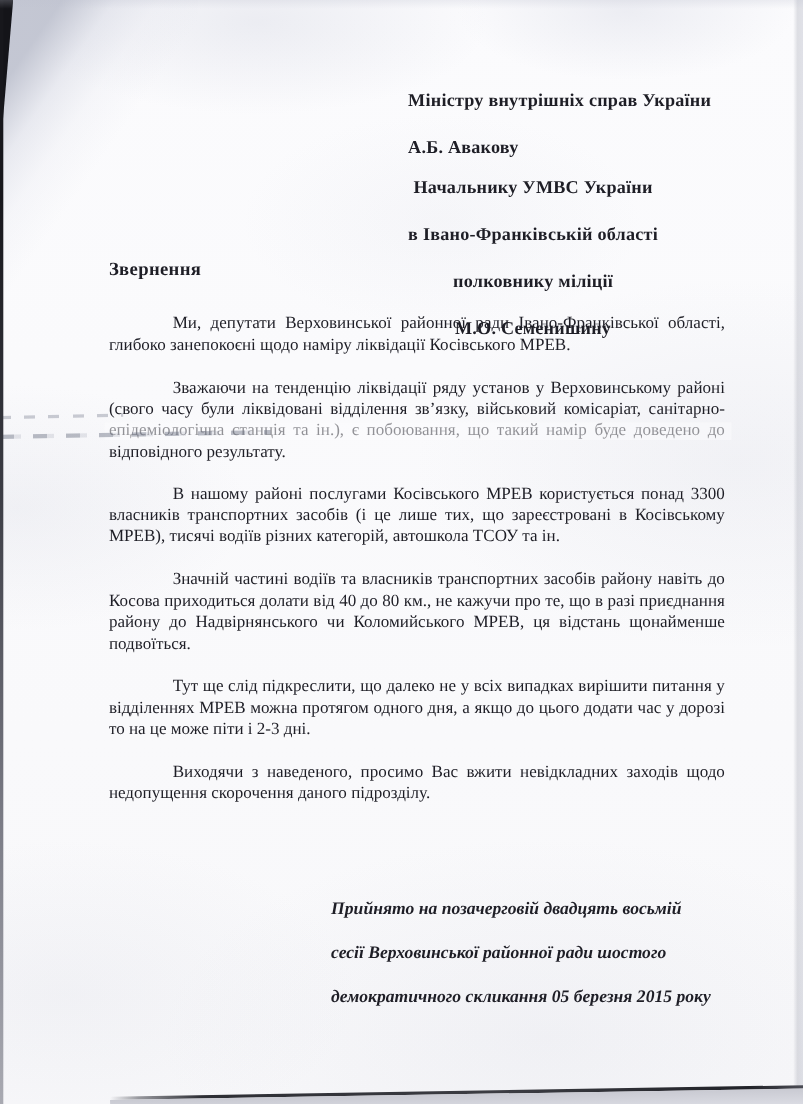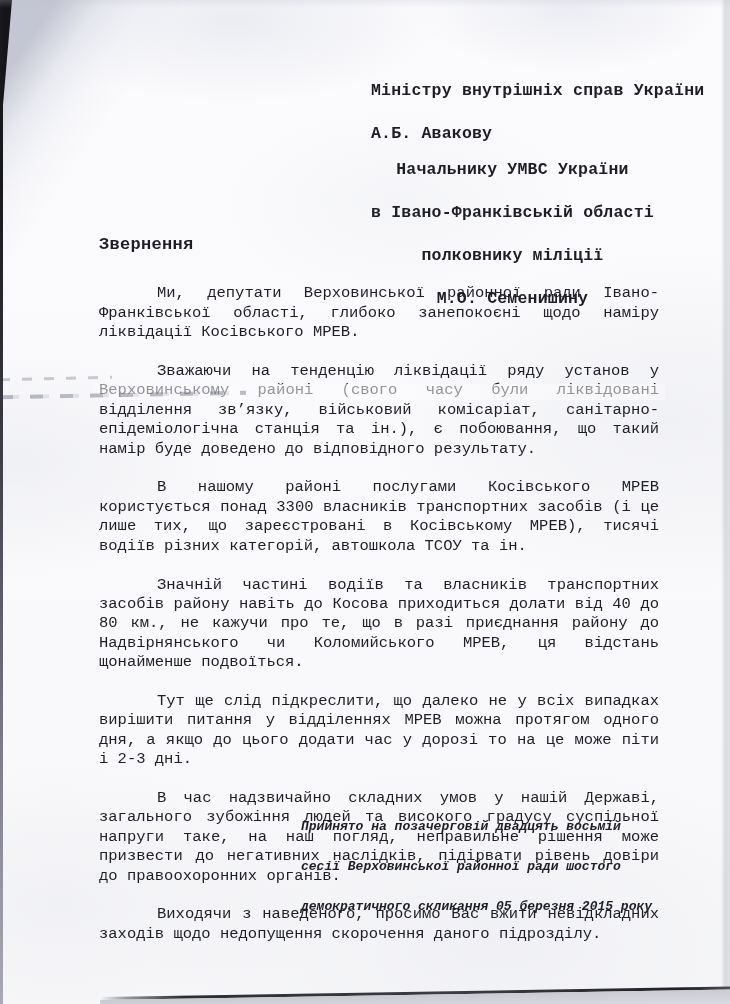--- a/index.html
+++ b/index.html
@@ -1,19 +1,19 @@
 <!DOCTYPE html>
 <html lang="uk"><head>
 <meta charset="utf-8">
 <style>
   html,body{margin:0;padding:0;background:#e8e9ee;}
   .scan{
     position:relative;width:730px;height:1004px;overflow:hidden;
     background:#a3a3a3;
-    font-family:Liberation Mono, monospace;
+    font-family:Liberation Serif, serif;
     color:#1e1e26;
   }
   
   .paper{
     position:absolute;inset:0;
     background:
       radial-gradient(220px 90px at 78% 1%, rgba(198,201,216,.28), transparent 70%),
       radial-gradient(300px 120px at 32% 2%, rgba(200,203,217,.30), transparent 70%),
       radial-gradient(420px 240px at 92% 42%, rgba(199,202,215,.18), transparent 70%),
       radial-gradient(300px 160px at 2% 46%, rgba(199,202,215,.20), transparent 70%),
@@ -33,21 +33,21 @@
     left:99px;top:235px;width:560px;padding-right:36px;box-sizing:border-box;
     text-align:left;font-weight:bold;font-size:17px;letter-spacing:.3px;
   }
   .body{
     left:99px;top:265px;width:560px;
     font-size:15.5px;line-height:19.4px;text-align:justify;
   }
   .body p{margin:0;text-indent:58px;}
   .resolution{
     left:301px;top:797px;width:380px;
-    font-weight:bold;font-style:italic;font-size:13px;line-height:20px;
+    font-weight:bold;font-style:italic;font-size:16px;line-height:20px;
   }
   .res-line{display:block;}
   
   .fade-strip{ 
     position:absolute;left:95px;top:384px;width:570px;height:16px;
     background:rgba(251,251,253,.52);
   }
   .dash-a,.dash-b{position:absolute;height:3px;}
   .dash-a{
     left:0;top:377px;width:112px;transform:rotate(-1.2deg);
@@ -110,21 +110,20 @@
   </div>
 
   <div class="txt title">Звернення</div>
 
   <div class="txt body">
     <p>Ми, депутати Верховинської районної ради Івано-Франківської області, глибоко занепокоєні щодо наміру ліквідації Косівського МРЕВ.</p>
     <p>Зважаючи на тенденцію ліквідації ряду установ у Верховинському районі (свого часу були ліквідовані відділення зв’язку, військовий комісаріат, санітарно-епідеміологічна станція та ін.), є побоювання, що такий намір буде доведено до відповідного результату.</p>
     <p>В нашому районі послугами Косівського МРЕВ користується понад 3300 власників транспортних засобів (і це лише тих, що зареєстровані в Косівському МРЕВ), тисячі водіїв різних категорій, автошкола ТСОУ та ін.</p>
     <p>Значній частині водіїв та власників транспортних засобів району навіть до Косова приходиться долати від 40 до 80 км., не кажучи про те, що в разі приєднання району до Надвірнянського чи Коломийського МРЕВ, ця відстань щонайменше подвоїться.</p>
     <p>Тут ще слід підкреслити, що далеко не у всіх випадках вирішити питання у відділеннях МРЕВ можна протягом одного дня, а якщо до цього додати час у дорозі то на це може піти і 2-3 дні.</p>
-    <p>В час надзвичайно складних умов у нашій Державі, загального зубожіння людей та високого градусу суспільної напруги таке, на наш погляд, неправильне рішення може призвести до негативних наслідків, підірвати рівень довіри до правоохоронних органів.</p>
     <p>Виходячи з наведеного, просимо Вас вжити невідкладних заходів щодо недопущення скорочення даного підрозділу.</p>
   </div>
 
   <div class="txt resolution">
     <span class="res-line">Прийнято на позачерговій двадцять восьмій</span>
     <span class="res-line">сесії Верховинської районної ради шостого</span>
     <span class="res-line">демократичного скликання 05 березня 2015 року</span>
   </div>
 
   <div class="fade-strip"></div>

